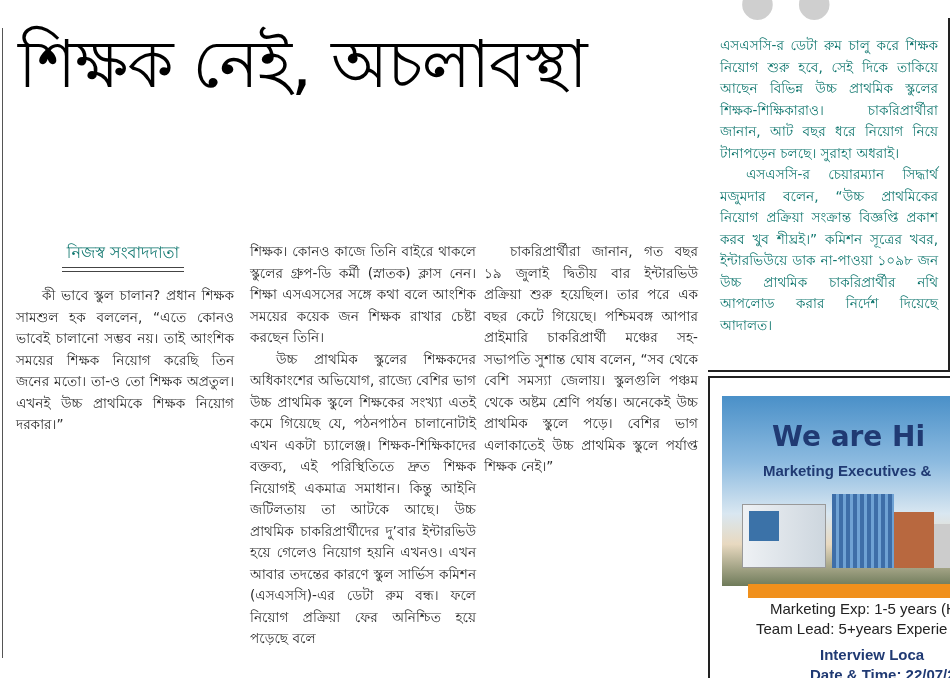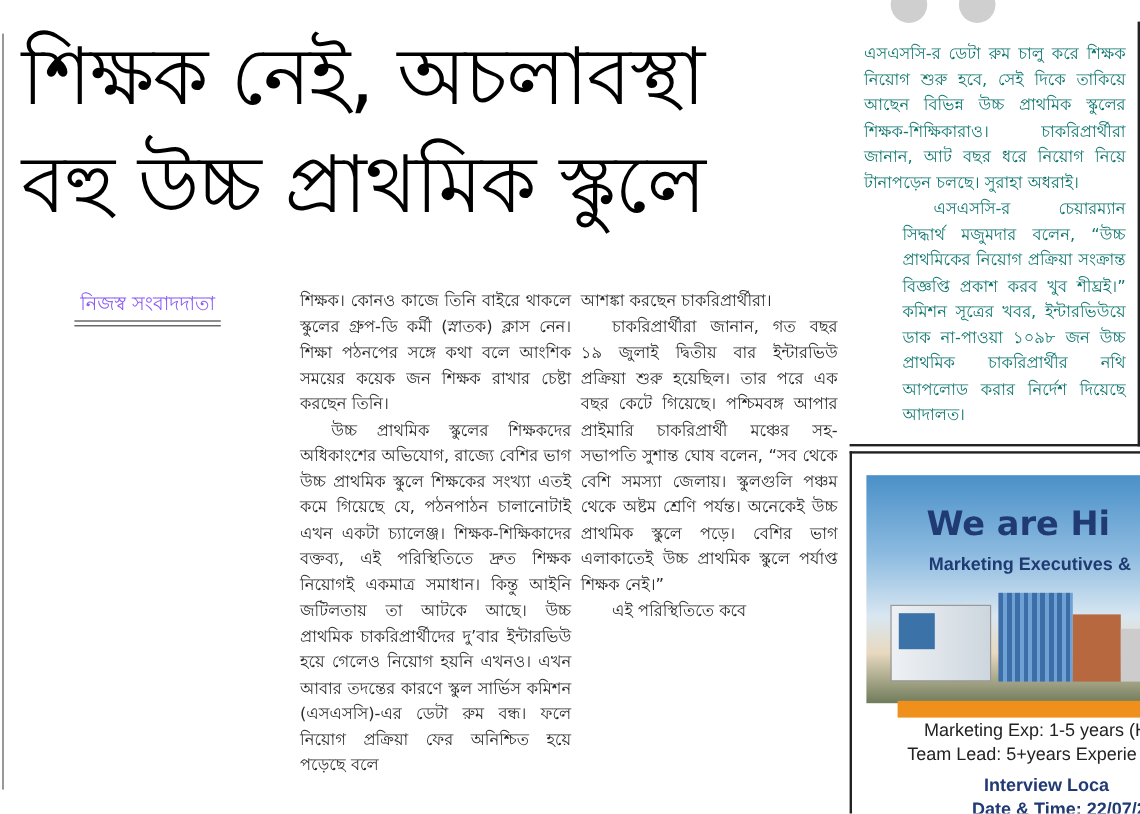--- a/index.html
+++ b/index.html
@@ -23,49 +23,49 @@
     position:absolute; top:241px; font-size:13.6px; line-height:21.5px;
     text-align:justify; color:#2a2a2a;
   }
   .col p { margin:0; }
   .col p.indent { text-indent:26px; }
   .col1 { left:16px; width:218px; top:285px; }
   .col2 { left:250px; width:226px; }
   .col3 { left:484px; width:214px; }
   .byline {
     position:absolute; left:60px; top:240px; width:126px; text-align:center;
-    font-size:16px; color:#8b5cf6; padding-bottom:6px;
+    font-size:16px; color:#0f766e; padding-bottom:6px;
   }
   .byline-rule { position:absolute; left:62px; top:267px; width:122px; height:3px;
     border-top:1px solid #444; border-bottom:1px solid #444; }
   .right-box {
     position:absolute; left:708px; top:18px; width:240px; height:352px;
     border-right:2px solid #222; border-bottom:2px solid #222;
   }
   .col4 {
     position:absolute; left:720px; top:35px; width:218px;
     font-size:13.6px; line-height:21.5px; text-align:justify; color:#0f766e;
   }
   .col4 p { margin:0; }
-  .col4 p.indent { text-indent:26px;margin-left:32px; }
+  .col4 p.indent { text-indent:26px; }
   .ad {
     position:absolute; left:708px; top:376px; width:250px; height:310px;
     border-left:2px solid #222; border-top:2px solid #222; background:#fff;
   }
   .ad-photo {
     position:absolute; left:12px; top:18px; width:240px; height:190px;
     background: linear-gradient(180deg,#4a90c8 0%,#8dbbe0 35%,#d9e7f1 62%,#e8d9c0 78%,#6f7b5a 100%);
     overflow:hidden;
   }
   .ad-title {
     position:absolute; left:50px; top:24px; font-family:"DejaVu Sans", sans-serif;
     font-weight:bold; font-size:28px; color:#203a73; white-space:nowrap;
   }
   .ad-sub {
-    position:absolute; left:52px; top:66px; font-family:"Liberation Sans", sans-serif;
+    position:absolute; left:41px; top:66px; font-family:"Liberation Sans", sans-serif;
     font-weight:bold; font-size:15px; color:#203a73; white-space:nowrap;text-align:center;
   }
   .bldg { position:absolute; bottom:18px; }
   .b1 { left:20px; width:82px; height:62px; background:linear-gradient(90deg,#eef1f4,#cdd6de); border:1px solid #999; }
   .b1 .glass { position:absolute; left:6px; top:6px; width:30px; height:30px; background:#3b72a8; }
   .b2 { left:110px; width:62px; height:74px; background:repeating-linear-gradient(90deg,#3e6ea8 0 4px,#6fa2d4 4px 7px); }
   .b3 { left:172px; width:40px; height:56px; background:#b8683f; }
   .b4 { left:212px; width:30px; height:44px; background:#ccc; }
   .ad-orange { position:absolute; left:38px; top:206px; width:214px; height:14px; background:#f0901c; }
   .ad-line {
@@ -78,38 +78,36 @@
   .ad-l4 { top:288px; left:100px; color:#203a73; font-weight:bold; }
 </style>
 </head>
 <body>
 
 <div class="left-rule"></div>
 <div class="watermark">● ●</div>
 
 <h1 class="headline" style="margin:0;">
   <span class="line">শিক্ষক নেই, অচলাবস্থা</span>
-  <span class="line">বহু উচ্চ প্রাথমিক স্কুলে</span>
 </h1>
 
 <div class="byline">নিজস্ব সংবাদদাতা</div>
 <div class="byline-rule"></div>
 
 <div class="col col1">
+  <p class="indent">কী ভাবে স্কুল চালান? প্রধান শিক্ষক সামশুল হক বললেন, “এতে কোনও ভাবেই চালানো সম্ভব নয়। তাই আংশিক সময়ের শিক্ষক নিয়োগ করেছি তিন জনের মতো। তা-ও তো শিক্ষক অপ্রতুল। এখনই উচ্চ প্রাথমিকে শিক্ষক নিয়োগ দরকার।”</p>
 </div>
 
 <div class="col col2">
-  <p>শিক্ষক। কোনও কাজে তিনি বাইরে থাকলে স্কুলের গ্রুপ-ডি কর্মী (স্নাতক) ক্লাস নেন। শিক্ষা পঠনপের সঙ্গে কথা বলে আংশিক সময়ের কয়েক জন শিক্ষক রাখার চেষ্টা করছেন তিনি।</p>
+  <p>শিক্ষক। কোনও কাজে তিনি বাইরে থাকলে স্কুলের গ্রুপ-ডি কর্মী (স্নাতক) ক্লাস নেন। শিক্ষা এসএসসের সঙ্গে কথা বলে আংশিক সময়ের কয়েক জন শিক্ষক রাখার চেষ্টা করছেন তিনি।</p>
   <p class="indent">উচ্চ প্রাথমিক স্কুলের শিক্ষকদের অধিকাংশের অভিযোগ, রাজ্যে বেশির ভাগ উচ্চ প্রাথমিক স্কুলে শিক্ষকের সংখ্যা এতই কমে গিয়েছে যে, পঠনপাঠন চালানোটাই এখন একটা চ্যালেঞ্জ। শিক্ষক-শিক্ষিকাদের বক্তব্য, এই পরিস্থিতিতে দ্রুত শিক্ষক নিয়োগই একমাত্র সমাধান। কিন্তু আইনি জটিলতায় তা আটকে আছে। উচ্চ প্রাথমিক চাকরিপ্রার্থীদের দু’বার ইন্টারভিউ হয়ে গেলেও নিয়োগ হয়নি এখনও। এখন আবার তদন্তের কারণে স্কুল সার্ভিস কমিশন (এসএসসি)-এর ডেটা রুম বন্ধ। ফলে নিয়োগ প্রক্রিয়া ফের অনিশ্চিত হয়ে পড়েছে বলে</p>
 </div>
 
 <div class="col col3">
-  <p>আশঙ্কা করছেন চাকরিপ্রার্থীরা।</p>
   <p class="indent">চাকরিপ্রার্থীরা জানান, গত বছর ১৯ জুলাই দ্বিতীয় বার ইন্টারভিউ প্রক্রিয়া শুরু হয়েছিল। তার পরে এক বছর কেটে গিয়েছে। পশ্চিমবঙ্গ আপার প্রাইমারি চাকরিপ্রার্থী মঞ্চের সহ-সভাপতি সুশান্ত ঘোষ বলেন, “সব থেকে বেশি সমস্যা জেলায়। স্কুলগুলি পঞ্চম থেকে অষ্টম শ্রেণি পর্যন্ত। অনেকেই উচ্চ প্রাথমিক স্কুলে পড়ে। বেশির ভাগ এলাকাতেই উচ্চ প্রাথমিক স্কুলে পর্যাপ্ত শিক্ষক নেই।”</p>
-  <p class="indent">এই পরিস্থিতিতে কবে</p>
 </div>
 
 <div class="right-box"></div>
 <div class="col4">
   <p>এসএসসি-র ডেটা রুম চালু করে শিক্ষক নিয়োগ শুরু হবে, সেই দিকে তাকিয়ে আছেন বিভিন্ন উচ্চ প্রাথমিক স্কুলের শিক্ষক-শিক্ষিকারাও। চাকরিপ্রার্থীরা জানান, আট বছর ধরে নিয়োগ নিয়ে টানাপড়েন চলছে। সুরাহা অধরাই।</p>
   <p class="indent">এসএসসি-র চেয়ারম্যান সিদ্ধার্থ মজুমদার বলেন, “উচ্চ প্রাথমিকের নিয়োগ প্রক্রিয়া সংক্রান্ত বিজ্ঞপ্তি প্রকাশ করব খুব শীঘ্রই।” কমিশন সূত্রের খবর, ইন্টারভিউয়ে ডাক না-পাওয়া ১০৯৮ জন উচ্চ প্রাথমিক চাকরিপ্রার্থীর নথি আপলোড করার নির্দেশ দিয়েছে আদালত।</p>
 </div>
 
 <div class="ad">
   <div class="ad-photo">

